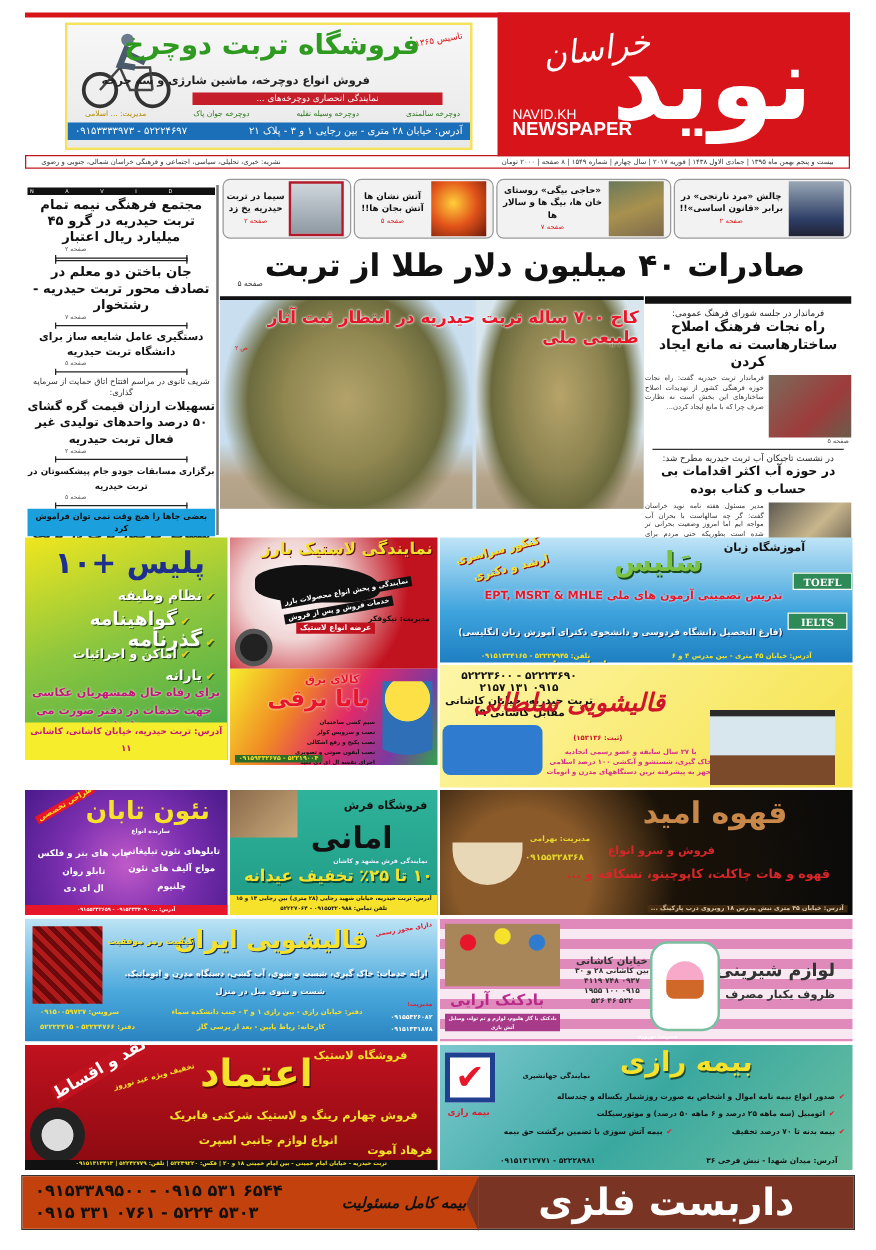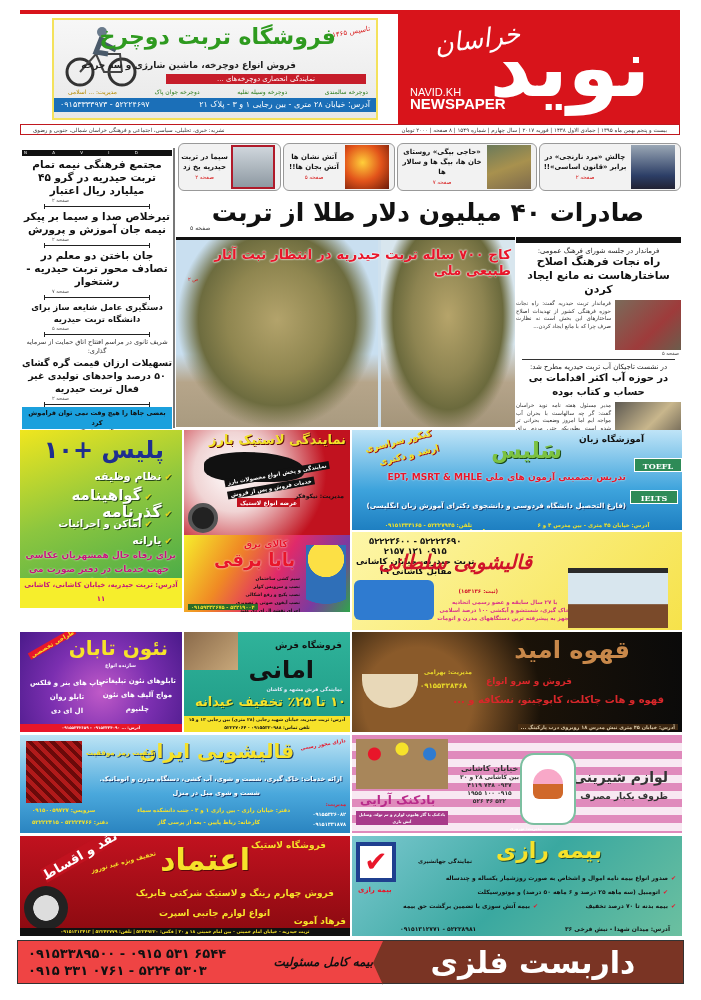--- a/index.html
+++ b/index.html
@@ -10,21 +10,21 @@
   .masthead-red { left: 398px; top: 10px; width: 282px; height: 115px; background: #d8141b; }
   .logo-main { right: 30px; top: 12px; font-family: "DejaVu Sans", sans-serif; font-weight: bold; font-size: 82px; color: #fff; letter-spacing: -4px; line-height: 92px; }
   .logo-sub { right: 160px; top: 14px; font-family: "DejaVu Serif", serif; font-style: italic; font-size: 26px; color: #fff; transform: rotate(-8deg); }
   .logo-latin { left: 410px; top: 86px; color: #fff; font-family: "Liberation Sans", sans-serif; direction: ltr; text-align: left; line-height: 12px; }
   .logo-latin .l1 { font-size: 11px; }
   .logo-latin .l2 { font-size: 15px; font-weight: bold; }
   .top-ad { left: 52px; top: 18px; width: 326px; height: 102px; border: 2px solid #f4e25c; background: linear-gradient(180deg,#f7f7f7,#e8e8e8); overflow: hidden; }
   .top-ad .title { position: absolute; right: 40px; top: 4px; font-size: 22px; font-weight: bold; color: #2e9a1f; }
   .top-ad .since { position: absolute; right: 6px; top: 8px; font-size: 7px; color: #d81b1b; transform: rotate(-10deg); }
   .top-ad .sub { position: absolute; right: 80px; top: 40px; font-size: 9px; font-weight: bold; color: #222; }
-  .top-ad .band { position: absolute; right: 10px; top: 54px; width: 200px; height: 10px; background: #c61d2a; color: #fff; font-size: 7px; text-align: center; line-height: 10px; }
+  .top-ad .band { position: absolute; right: 22px; top: 54px; width: 200px; height: 10px; background: #c61d2a; color: #fff; font-size: 7px; text-align: center; line-height: 10px; }
   .top-ad .items { position: absolute; right: 8px; top: 68px; width: 300px; display: flex; justify-content: space-between; font-size: 6px; color: #2a7a1a; }
   .top-ad .addr { position: absolute; left: 0; bottom: 6px; width: 100%; height: 14px; background: #1b6fb8; color: #fff; font-size: 8px; line-height: 14px; display: flex; justify-content: space-between; padding: 0 6px; }
   .top-ad .bike { position: absolute; left: 8px; top: 4px; width: 78px; height: 64px; }
   .dateline { left: 20px; top: 124px; width: 660px; height: 11px; border: 1px solid #c0181f; font-size: 5.5px; color: #333; display: flex; justify-content: space-between; align-items: center; padding: 0 12px; }
   .navstrip { left: 22px; top: 150px; width: 150px; height: 6px; background: #111; color: #fff; font-size: 4px; letter-spacing: 12px; direction: ltr; text-align: left; line-height: 6px; padding-left: 2px; }
   .leftcol { left: 22px; top: 156px; width: 150px; }
   .leftcol .item { text-align: center; padding: 2px 0; }
   .leftcol .h { font-weight: bold; font-size: 10.5px; line-height: 13px; color: #111; }
   .leftcol .hs { font-weight: bold; font-size: 8.5px; line-height: 12px; }
   .leftcol .lead { font-size: 6.5px; color: #333; line-height: 9px; }
@@ -34,40 +34,40 @@
   .leftcol .rule::before { left: 0; } .leftcol .rule::after { right: 0; }
   .colsep { left: 173px; top: 148px; width: 2px; height: 280px; background: #777; }
   .bluebox { left: 22px; top: 407px; width: 150px; height: 22px; background: #1ba0dd; text-align: center; font-size: 6.5px; font-weight: bold; color: #111; line-height: 10px; padding-top: 1px; }
   .teasers { left: 176px; top: 143px; width: 505px; height: 52px; display: flex; flex-direction: row; gap: 0; }
   .teaser { position: relative; height: 48px; border: 1px solid #999; border-radius: 6px; background: #f2f2f2; display: flex; align-items: center; padding: 2px; margin-left: 2px; }
   .teaser .txt { text-align: center; font-size: 7px; font-weight: bold; line-height: 10px; }
   .teaser .pg { color: #d81b1b; font-size: 5.5px; font-weight: normal; }
   .teaser .thumb { width: 44px; height: 44px; margin: 0 3px; }
   .headline { left: 178px; top: 198px; width: 500px; text-align: center; font-size: 25px; font-weight: bold; color: #111; line-height: 30px; }
   .headline-pg { left: 190px; top: 224px; font-size: 6px; color: #333; }
-  .photo { left: 176px; top: 237px; width: 339px; height: 190px; border-top: 3px solid #111; background: #cfe1ee; overflow: hidden; }
+  .photo { left: 176px; top: 237px; width: 339px; height: 170px; border-top: 3px solid #111; background: #cfe1ee; overflow: hidden; }
   .photo .tree1 { position: absolute; left: 0; top: 0; width: 202px; height: 190px; background: radial-gradient(ellipse at 50% 42%, #b3a36b 0%, #8f8650 35%, #6d6c3f 55%, rgba(0,0,0,0) 70%), linear-gradient(180deg,#c9dff0 0%, #c9dff0 60%, #b6a58a 75%, #a89a7f 100%); }
   .photo .tree2 { position: absolute; left: 205px; top: 0; width: 134px; height: 190px; background: radial-gradient(ellipse at 50% 40%, #b6a46a 0%, #8d8451 38%, #6b6a3d 58%, rgba(0,0,0,0) 72%), linear-gradient(180deg,#d8e6ee 0%, #d8e6ee 55%, #b5a48a 75%, #a39479 100%); }
   .photo .cap { position: absolute; right: 4px; top: 6px; font-size: 13.5px; font-weight: bold; color: #e8162a; text-shadow: 0 0 2px #fff, 0 0 2px #fff; }
   .photo .cap-pg { position: absolute; left: 12px; top: 36px; font-size: 5px; color: #d81b1b; }
   .rightcol { left: 516px; top: 237px; width: 165px; border-top: 6px solid #111; padding-top: 4px; text-align: center; }
   .rightcol .kicker { font-size: 7px; color: #222; }
   .rightcol .h { font-size: 11px; font-weight: bold; line-height: 14px; }
   .rightcol .body { display: flex; gap: 4px; margin-top: 3px; }
   .rightcol .body .t { font-size: 5.5px; line-height: 7.5px; text-align: justify; flex: 1; color: #333; }
   .rightcol .body .img { width: 66px; height: 50px; background: linear-gradient(135deg,#7a6b5a,#9e3b3b 60%,#6b5d4c); }
   .rightcol .pg { font-size: 5px; text-align: right; padding-right: 2px; color: #444; }
   .rightcol .rule { height: 1px; background: #333; margin: 3px 6px; }
   .ad { position: absolute; overflow: hidden; color: #fff; font-weight: bold; text-align: center; }
   .ad .t1 { position: absolute; }
   .phone-bar { position: absolute; left: 0; bottom: 0; width: 100%; font-size: 6.5px; line-height: 10px; }
   .bottom-banner { left: 17px; top: 940px; width: 667px; height: 44px; border: 1px solid #333; display: flex; }
   .bb-right { flex: 0 0 300px; background: #7a3424; color: #fff; font-size: 30px; font-weight: bold; line-height: 44px; text-align: center; position: relative; }
   .bb-right::after { content: ""; position: absolute; left: -10px; top: 0; border-top: 22px solid transparent; border-bottom: 22px solid transparent; border-right: 10px solid #7a3424; }
-  .bb-left { flex: 1; background: #ef4444; color: #111; display: flex; align-items: center; justify-content: space-between; padding: 0 10px 0 10px; }
+  .bb-left { flex: 1; background: #c2410c; color: #111; display: flex; align-items: center; justify-content: space-between; padding: 0 10px 0 10px; }
   .bb-left .ins { font-size: 12px; font-weight: bold; font-style: italic; }
   .bb-left .phones { direction: ltr; font-size: 13px; font-weight: bold; line-height: 17px; text-align: left; }
   .check::before { content: "✔"; color: #e6d21a; margin-left: 3px; font-size: 9px; }
   .check2::before { content: "✔"; color: #e8162a; margin-left: 3px; }
 </style>
 </head>
 <body>
 
 <div class="abs topline"></div>
 <div class="abs masthead-red">
@@ -108,24 +108,20 @@
   <span>نشریه: خبری، تحلیلی، سیاسی، اجتماعی و فرهنگی خراسان شمالی، جنوبی و رضوی</span>
 </div>
 
 <div class="abs navstrip">N A V I D   T . N E W S</div>
 <div class="abs leftcol">
   <div class="item">
     <div class="h">مجتمع فرهنگی نیمه تمام تربت حیدریه در گرو ۴۵ میلیارد ریال اعتبار</div>
     <div class="pg">صفحه ۲</div>
   </div>
   <div class="rule"></div>
-  <div class="item">
-    <div class="h">تیرخلاص صدا و سیما بر پیکر نیمه جان آموزش و پرورش</div>
-    <div class="pg">صفحه ۲</div>
-  </div>
   <div class="rule"></div>
   <div class="item">
     <div class="h">جان باختن دو معلم در تصادف محور تربت حیدریه - رشتخوار</div>
     <div class="pg">صفحه ۷</div>
   </div>
   <div class="rule"></div>
   <div class="item">
     <div class="hs">دستگیری عامل شایعه ساز برای دانشگاه تربت حیدریه</div>
     <div class="pg">صفحه ۵</div>
   </div>

